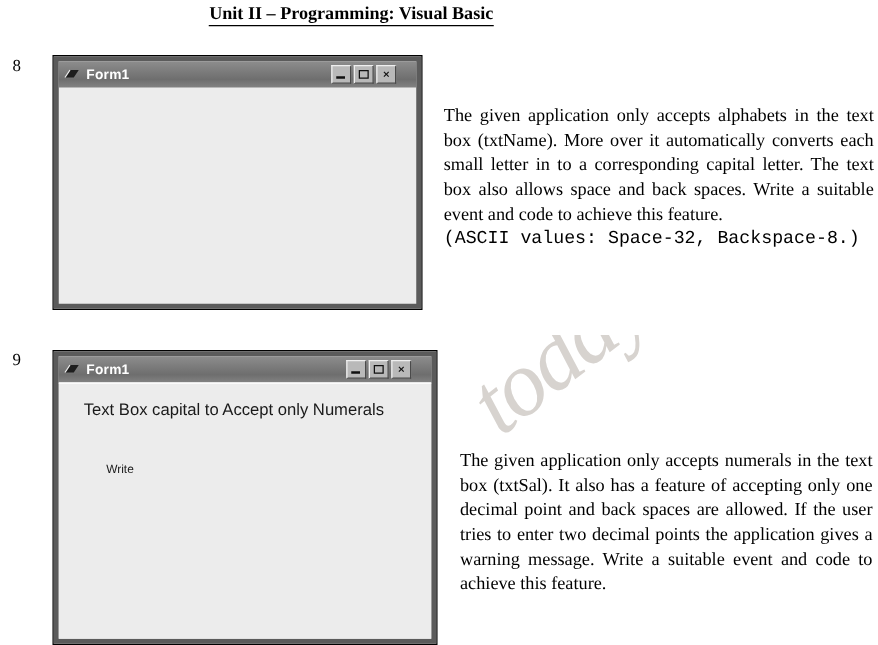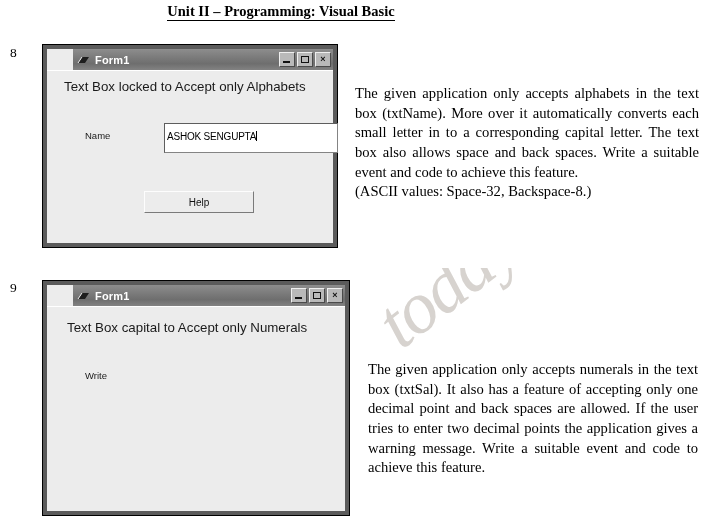--- a/index.html
+++ b/index.html
@@ -69,20 +69,21 @@
     font-family: "Liberation Serif", serif;
     font-size: 14.6px;
     line-height: 1.345;
     color: #000;
     text-align: justify;
     z-index: 4;
     margin-top: 36px;
   }
   .qtext .lastline {
     text-align: left;
+    font-family: Liberation Mono, monospace;
   }
 
   
   .vbform {
     position: absolute;
     background: #ececec;
     border: 1px solid #000;
     box-sizing: border-box;
     box-shadow: 0 0 0 0 transparent;
     z-index: 3;
@@ -95,23 +96,22 @@
   }
   .titlebar {
     position: absolute;
     left: 4px;
     right: 4px;
     top: 4px;
     height: 21px;
     background: linear-gradient(to bottom, #8d8d8d 0%, #7b7b7b 40%, #6e6e6e 70%, #828282 100%);
     display: flex;
     align-items: center;
-    padding: 0 2px 0 4px;
-    box-sizing: border-box;
-    margin-left: 26px;
+    padding: 0 16px 0 4px;
+    box-sizing: border-box;
   }
   .titlebar .vbicon {
     width: 13px;
     height: 13px;
     margin-right: 5px;
     flex: 0 0 auto;
     position: relative;
   }
   .titlebar .title-text {
     font-family: "Liberation Sans", sans-serif;
@@ -264,30 +264,20 @@
         </span>
       <span class="win-btn maximize">
           <span class="box"></span>
         </span>
       <span class="win-btn close">
           <span class="glyph">×</span>
         </span>
     </span>
   </div>
 
-  <div class="formbody">
-    <div class="form-heading" style="left:17px; top:8px;">Text Box locked to Accept only Alphabets</div>
-    <div class="form-label" style="left:38px; top:59px;">Name</div>
-    <div class="form-textbox" style="left:117px; top:52px; width:174px; height:30px;">
-      <span class="tbvalue">ASHOK SENGUPTA</span><span class="caret"></span>
-    </div>
-    <div class="form-button" style="left:97px; top:120px; width:110px; height:22px;">
-      <span>Help</span>
-    </div>
-  </div>
 </div>
 
 <div class="qtext" style="left:355px; top:48px; width:344px;">
   <div>The given application only accepts alphabets in the text box (txtName). More over it automatically converts each small letter in to a corresponding capital letter.  The text box also allows space and back spaces. Write a suitable event and code to achieve this feature.</div>
   <div class="lastline">(ASCII values: Space-32, Backspace-8.)</div>
 </div>
 
 <div class="qnum" style="left:10px; top:280px;">9</div>
 
 <div class="vbform" style="left:42px; top:280px; width:308px; height:236px;">

